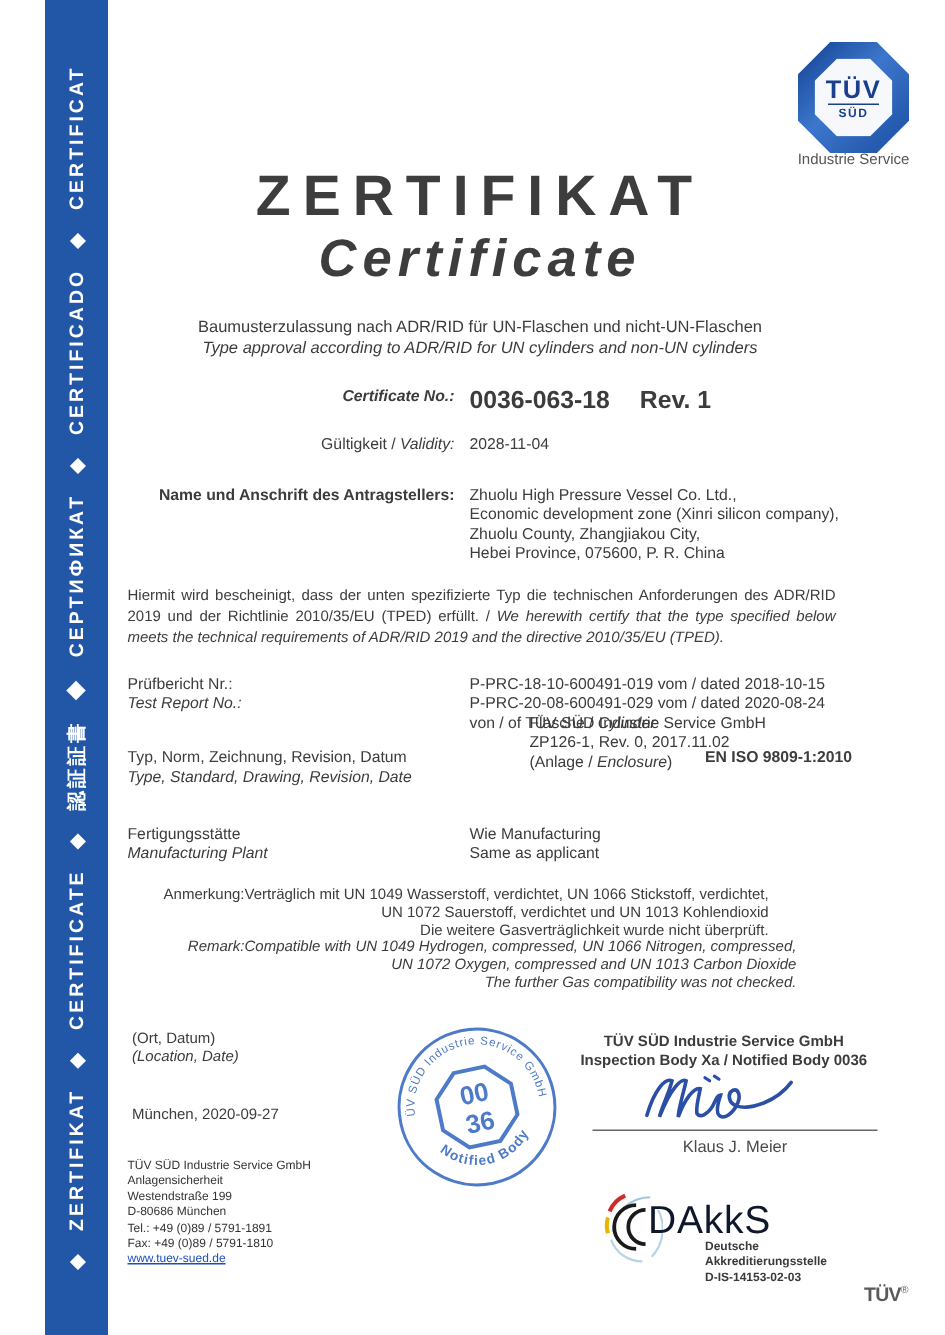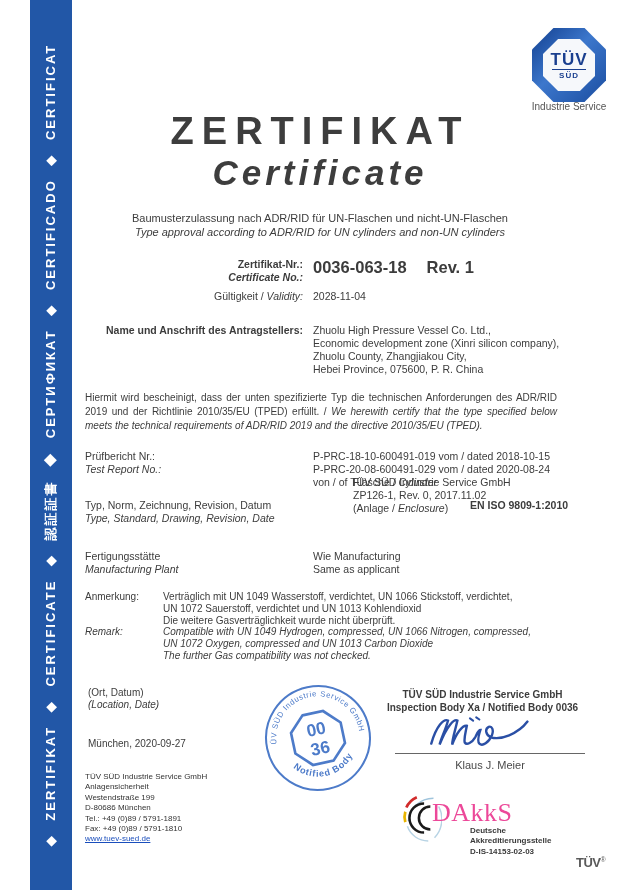--- a/index.html
+++ b/index.html
@@ -48,21 +48,21 @@
 
   .certno-val { position:absolute; left:313px; top:258px; font-size:16.5px; font-weight:bold; white-space:nowrap; }
   .certno-rev { margin-left:20px; }
 
   .statement { position:absolute; left:85px; top:391px; width:472px; font-size:10px;
     line-height:13.8px; text-align:justify; }
 
   .standard { position:absolute; left:470px; top:499px; font-size:10.5px; font-weight:bold; }
 
   .remark { position:absolute; left:85px; top:591px; width:478px; font-size:10px; line-height:11.8px; }
-  .remark-row { display:flex; }
+  .remark-row { display:flex;text-align:right; }
   .remark-label { width:78px; flex:0 0 78px; }
   .remark-lines div { white-space:nowrap; }
 
   
   .ort { position:absolute; left:88px; top:687px; font-size:10px; line-height:12px; }
   .muenchen { position:absolute; left:88px; top:738px; font-size:10px; }
 
   .stamp { position:absolute; left:262px; top:682px; width:112px; height:112px; transform:rotate(-12deg); }
   .stamp text { fill:#4d7bc9; font-family:"Liberation Sans",sans-serif; }
   .stamp .arc-top { font-size:7.6px; letter-spacing:0.6px; }
@@ -73,22 +73,22 @@
     font-size:10px; font-weight:bold; line-height:12.5px; }
   .signature { position:absolute; left:425px; top:712px; }
   .sig-line { position:absolute; left:395px; top:753px; width:190px; border-top:1.5px solid #666; }
   .signer { position:absolute; left:395px; top:759px; width:190px; text-align:center; font-size:11px; color:#4a4a4a; }
 
   
   .footer-addr { position:absolute; left:85px; top:772px; font-size:8px; line-height:10.4px; color:#333; }
   .footer-addr a { color:#1a4ebc; text-decoration:underline; }
 
   .dakks { position:absolute; left:402px; top:794px; width:170px; height:62px; }
-  .dakks-name { position:absolute; left:30px; top:4px; font-family:Liberation Serif, serif;
-    font-size:26px; color:#ec4899; letter-spacing:0.5px; }
+  .dakks-name { position:absolute; left:30px; top:4px; font-family:Liberation Sans, sans-serif;
+    font-size:26px; color:#0f172a; letter-spacing:0.5px; }
   .dakks-sub { position:absolute; left:68px; top:32px; font-size:8px; font-weight:600;
     color:#3a3a3a; line-height:10.3px; }
 
   .tuv-mark { position:absolute; left:576px; top:855px; font-size:13px; font-weight:bold;
     color:#5a5a5a; letter-spacing:-0.5px; }
   .tuv-mark sup { font-size:7px; font-weight:normal; }
 </style>
 </head>
 <body>
 
@@ -110,21 +110,20 @@
   <div class="logo-caption">Industrie Service</div>
 
   <div class="title-de">ZERTIFIKAT</div>
   <div class="title-en">Certificate</div>
   <div class="subtitle">
     <div class="de">Baumusterzulassung nach ADR/RID für UN-Flaschen und nicht-UN-Flaschen</div>
     <div class="en">Type approval according to ADR/RID for UN cylinders and non-UN cylinders</div>
   </div>
 
   <div class="lbl-r bold" style="top:258px;">
-    <div>Zertifikat-Nr.:</div>
     <div class="it">Certificate No.:</div>
   </div>
   <div class="certno-val">
     <span>0036-063-18</span><span class="certno-rev">Rev. 1</span>
   </div>
 
   <div class="lbl-r" style="top:290px;">
     <span>Gültigkeit / </span><span class="it">Validity:</span>
   </div>
   <div class="val" style="top:290px;">2028-11-04</div>

